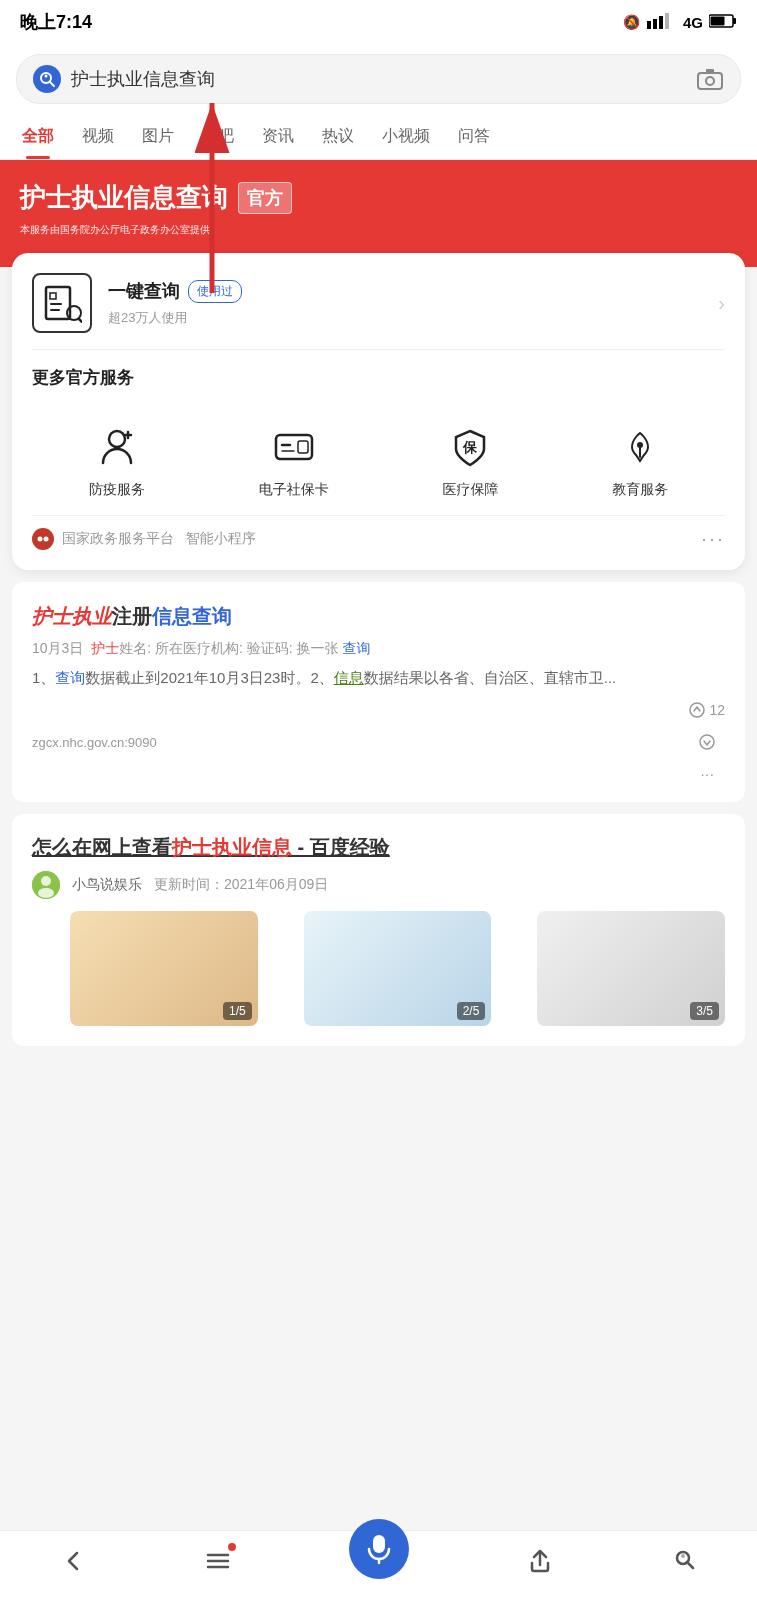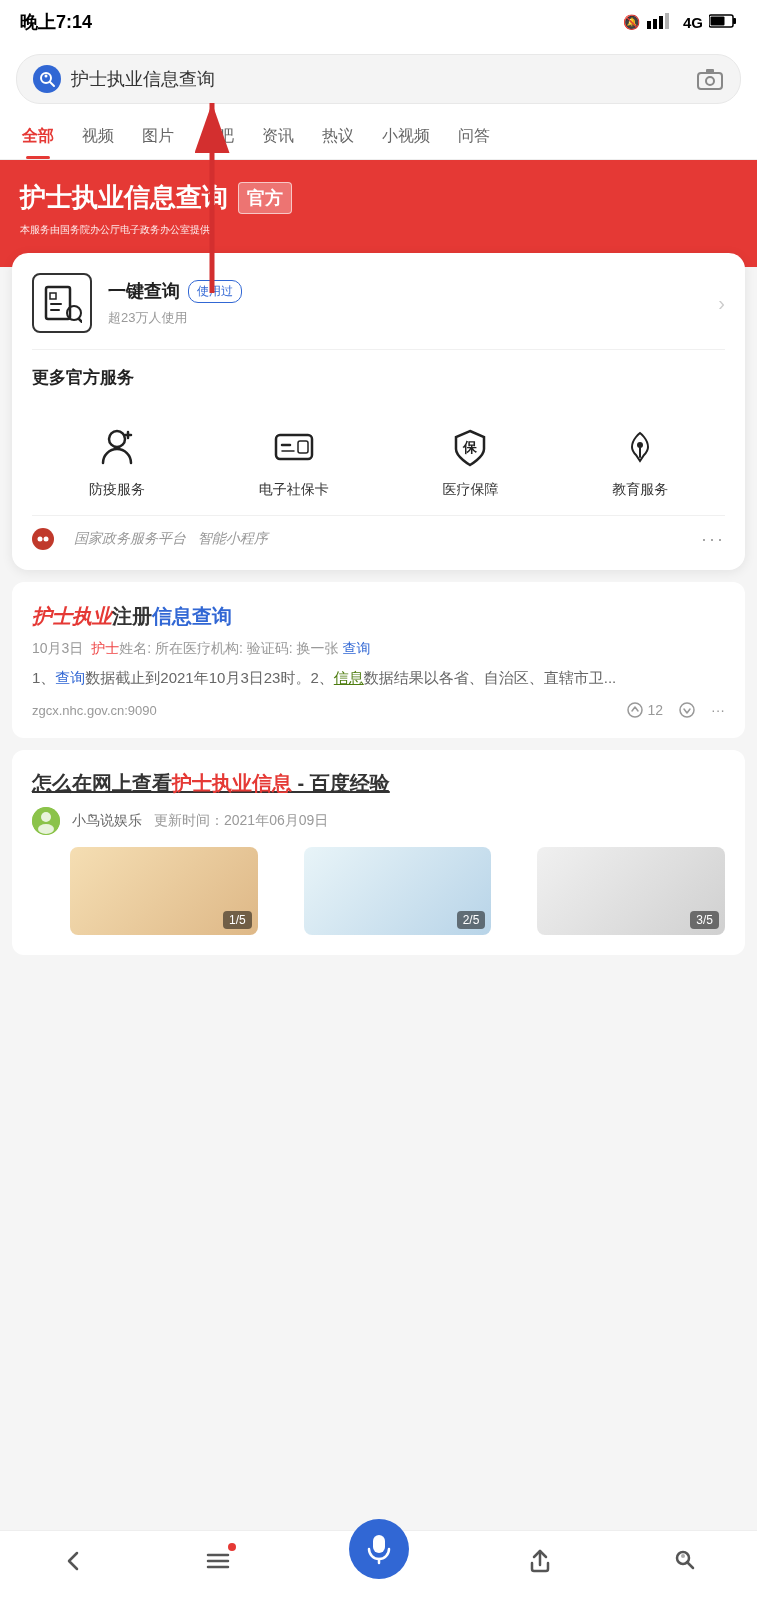--- a/index.html
+++ b/index.html
@@ -231,22 +231,21 @@
     .miniprogram-footer {
       display: flex;
       align-items: center;
       justify-content: space-between;
       padding-top: 12px;
       border-top: 1px solid #f0f0f0;
     }
     .miniprogram-info {
       display: flex;
       align-items: center;
-      gap: 20px;
-      font-style: italic;
+      gap: 8px;
     }
     .miniprogram-dot {
       width: 22px;
       height: 22px;
       background: #c0392b;
       border-radius: 50%;
       display: flex;
       align-items: center;
       justify-content: center;
     }
@@ -295,20 +294,21 @@
       justify-content: space-between;
     }
     .result-url {
       font-size: 13px;
       color: #999;
     }
     .result-actions {
       display: flex;
       align-items: center;
       gap: 16px;
+      flex-direction: column;
     }
     .result-action {
       display: flex;
       align-items: center;
       gap: 4px;
       font-size: 14px;
       color: #999;
     }
 
     
@@ -340,21 +340,21 @@
     .result2-date {
       font-size: 14px;
       color: #999;
     }
     .result2-images {
       display: flex;
       gap: 8px;
     }
     .result2-img {
       flex: 1;
-      height: 88px;
+      height: 115px;
       background: #ddd;
       border-radius: 8px;
       position: relative;
       overflow: hidden;
       margin-left: 38px;
     }
     .img-counter {
       position: absolute;
       bottom: 6px;
       right: 6px;

